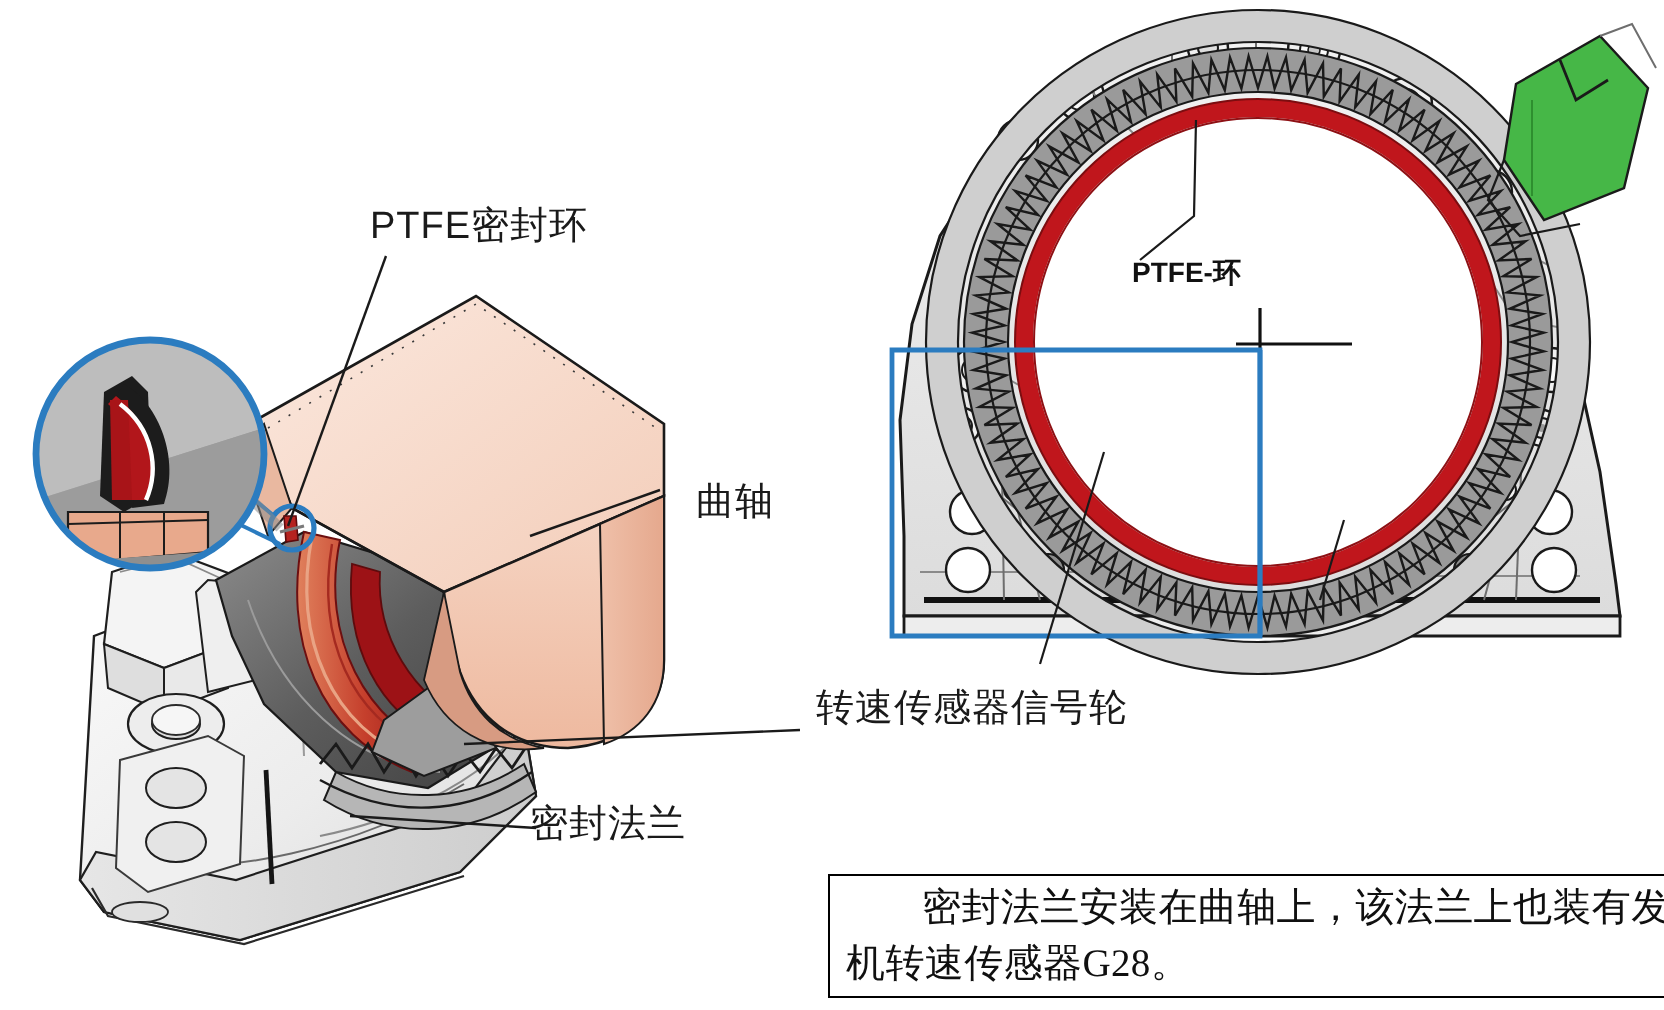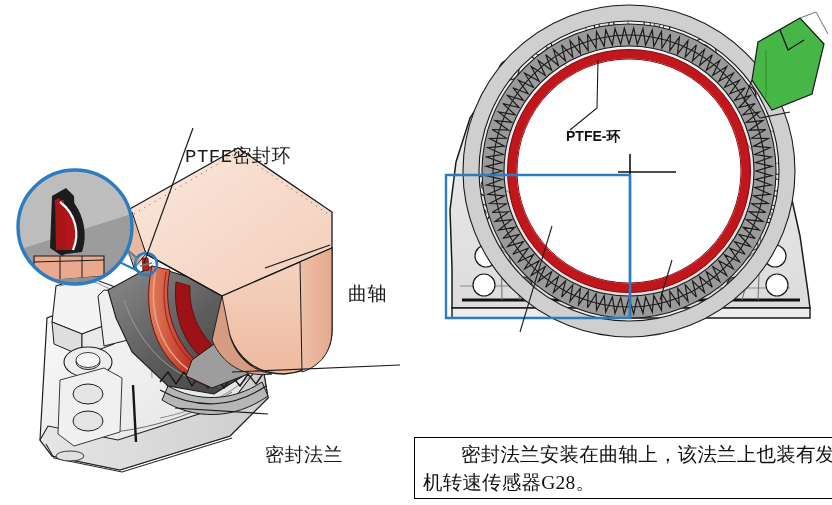--- a/index.html
+++ b/index.html
@@ -22,27 +22,26 @@
     background: #ffffff;
   }
   .layer {
     position: absolute;
     left: 0; top: 0;
     width: 832px;
     height: 505px;
   }
   .cn-label {
     position: absolute;
-    font-family: Liberation Mono, monospace;
+    font-family: Liberation Sans, sans-serif;
     font-size: 19px;
     color: #1a1a1a;
     white-space: nowrap;
     letter-spacing: 0.5px;
     line-height: 1;
-    margin-top: 44px;
   }
   .ptfe-ring-label {
     position: absolute;
     font-family: "Liberation Sans", "DejaVu Sans", sans-serif;
     font-size: 14px;
     font-weight: 600;
     color: #111111;
     white-space: nowrap;
     letter-spacing: 0px;
   }
@@ -349,20 +348,21 @@
     <g>
       <line x1="520" y1="332" x2="552" y2="226" stroke="#1a1a1a" stroke-width="1.1"></line>
       <line x1="660" y1="300" x2="672" y2="260" stroke="#1a1a1a" stroke-width="1.1"></line>
     </g>
   </svg>
 
   <div class="cn-label" style="left:185px; top:104px;">PTFE密封环</div>
 
   <div class="cn-label" style="left:348px; top:242px;">曲轴</div>
 
+  <div class="cn-label" style="left:408px; top:345px;">转速传感器信号轮</div>
 
   <div class="cn-label" style="left:265px; top:403px;">密封法兰</div>
 
   <div class="ptfe-ring-label" style="left:566px; top:128px;">PTFE-环</div>
 
   <div id="note-box">
     <div id="note-text">密封法兰安装在曲轴上，该法兰上也装有发动机转速传感器G28。</div>
   </div>
 
 </div>

